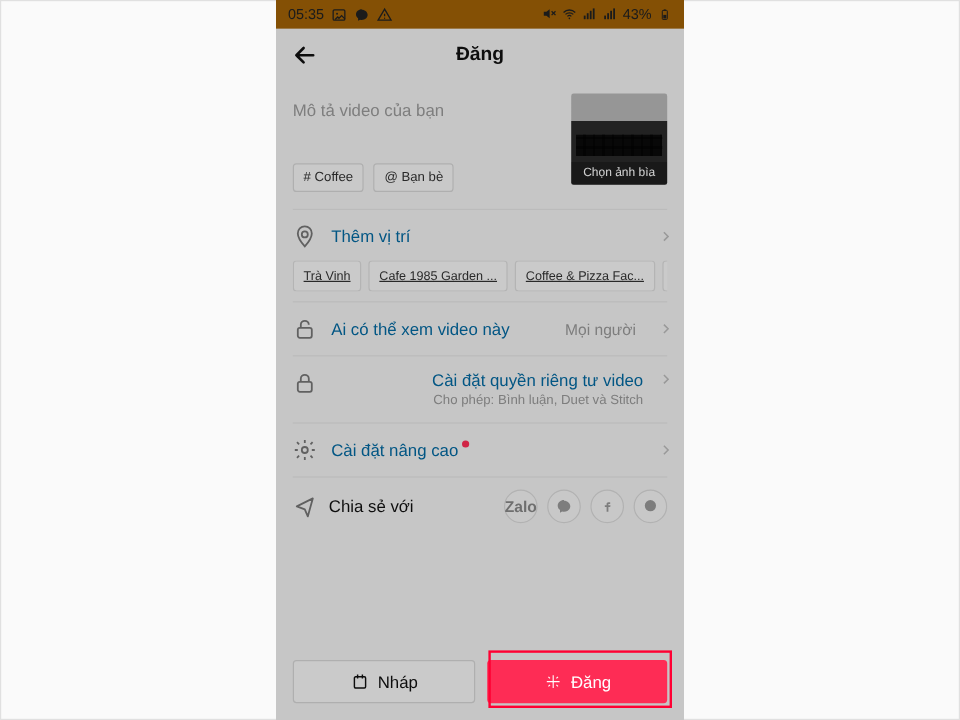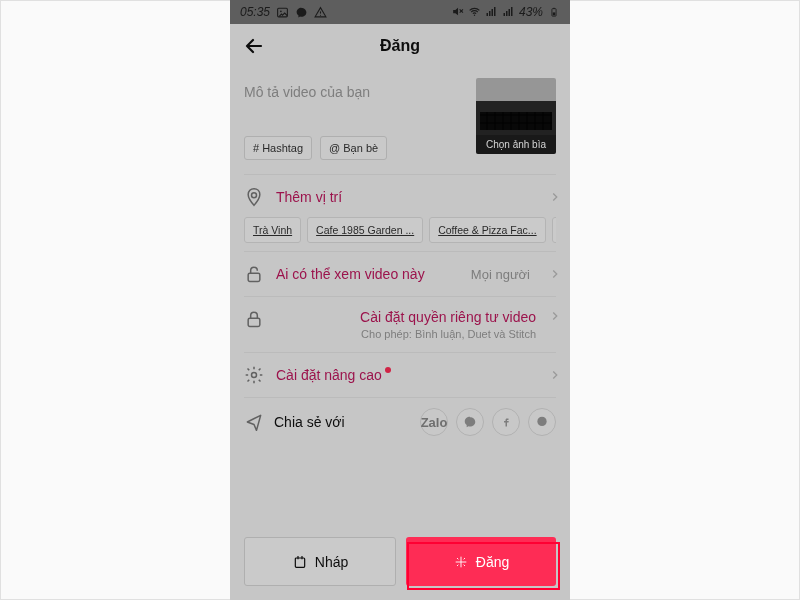--- a/index.html
+++ b/index.html
@@ -34,22 +34,21 @@
     z-index: 5;
   }
   .statusbar {
     height: 24px;
     display: flex;
     justify-content: space-between;
     align-items: center;
     padding: 0 10px;
     font-size: 12px;
     color: #222;
-    background: #737373;
-    font-style: italic;
+    background: #a16207;
   }
   .statusbar .right { display: flex; align-items: flex-start; gap: 4px; }
   .ico { width: 13px; height: 13px; display: inline-flex; align-items: center; justify-content: center; }
   .navbar {
     height: 44px;
     display: flex;
     align-items: center;
     justify-content: center;
     position: relative;
     background: #f2f2f2;
@@ -91,21 +90,21 @@
     background: rgba(0,0,0,0.25);
   }
   .sep { height: 1px; background: #e4e4e4; margin: 14px 0 0 0; }
   .row {
     display: flex; align-items: center;
     padding: 12px 0;
     gap: 12px;
     position: relative;
   }
   .row .rico { width: 20px; height: 20px; color: #666; flex-shrink: 0; }
-  .row .rlabel { font-size: 14px; color: #be185d; flex: 1; }
+  .row .rlabel { font-size: 14px; color: #0369a1; flex: 1; }
   .row .rsub { font-size: 11px; color: #999; margin-top: 3px; }
   .row .rvalue { font-size: 13px; color: #999; margin-right: 6px; }
   .row .chev { color: #bbb; width: 8px; }
   .location-chips { display: flex; gap: 6px; margin: -2px 0 4px 0; overflow: hidden; }
   .chip {
     border: 1px solid #dcdcdc;
     border-radius: 3px;
     padding: 6px 8px;
     font-size: 10.5px;
     color: #333;
@@ -124,21 +123,21 @@
     display: flex; align-items: center; justify-content: center;
     font-size: 10px; color: #888; background: #f5f5f5;
   }
   .bottom-bar {
     position: absolute; left: 0; right: 0; bottom: 0;
     padding: 10px 14px 14px 14px;
     display: flex; gap: 10px;
     background: #f2f2f2;
   }
   .btn {
-    flex: 1; height: 49px; border-radius: 3px;
+    flex: 1; height: 36px; border-radius: 3px;
     display: flex; align-items: center; justify-content: center;
     font-size: 14px; gap: 7px;
   }
   .btn-draft {
     border: 1px solid #d6d6d6;
     background: #f7f7f7; color: #111;
   }
   .btn-post {
     background: #fe2c55; color: #fff;
     font-weight: 500;
@@ -232,21 +231,21 @@
     </div>
 
     <div class="content">
 
       <div class="desc-row">
         <div class="desc-left">
           <div class="desc-placeholder">Mô tả video của bạn</div>
           <div class="tag-buttons">
             <div class="tag-btn">
               <span>#</span>
-                <span>Hashtag</span>
+                <span>Coffee</span>
             </div>
             <div class="tag-btn">
               <span>@</span>
                 <span>Bạn bè</span>
             </div>
           </div>
         </div>
         <div class="thumb">
           <div class="kbd"></div>
           <div class="lbl">Chọn ảnh bìa</div>

